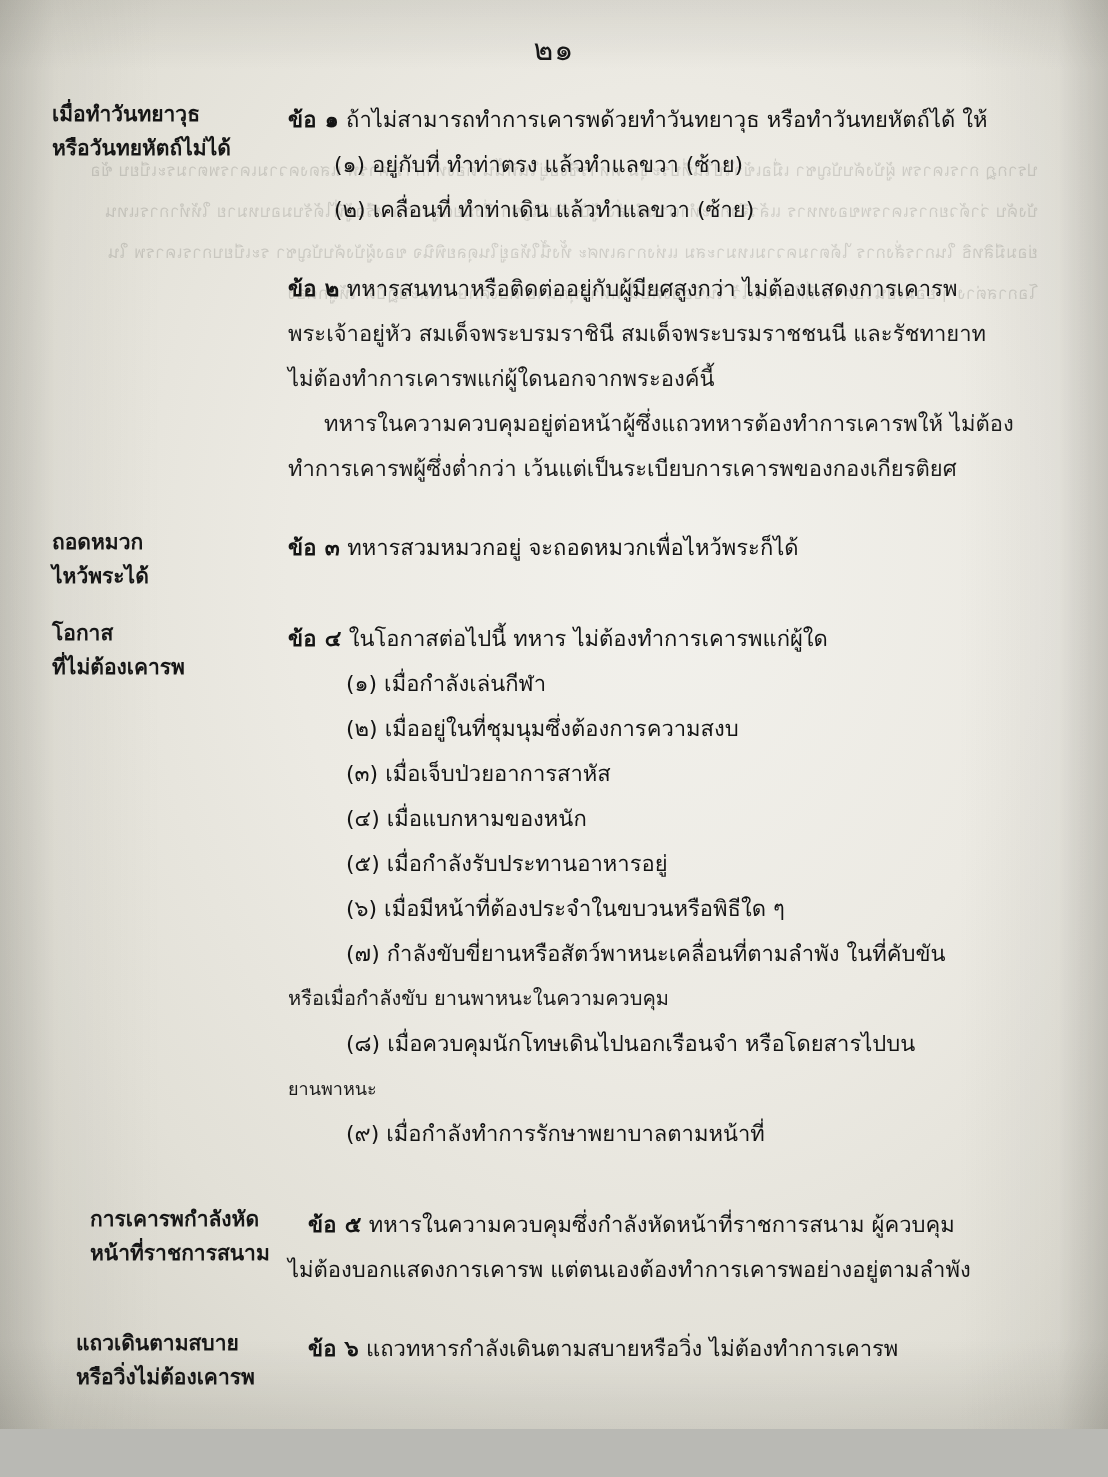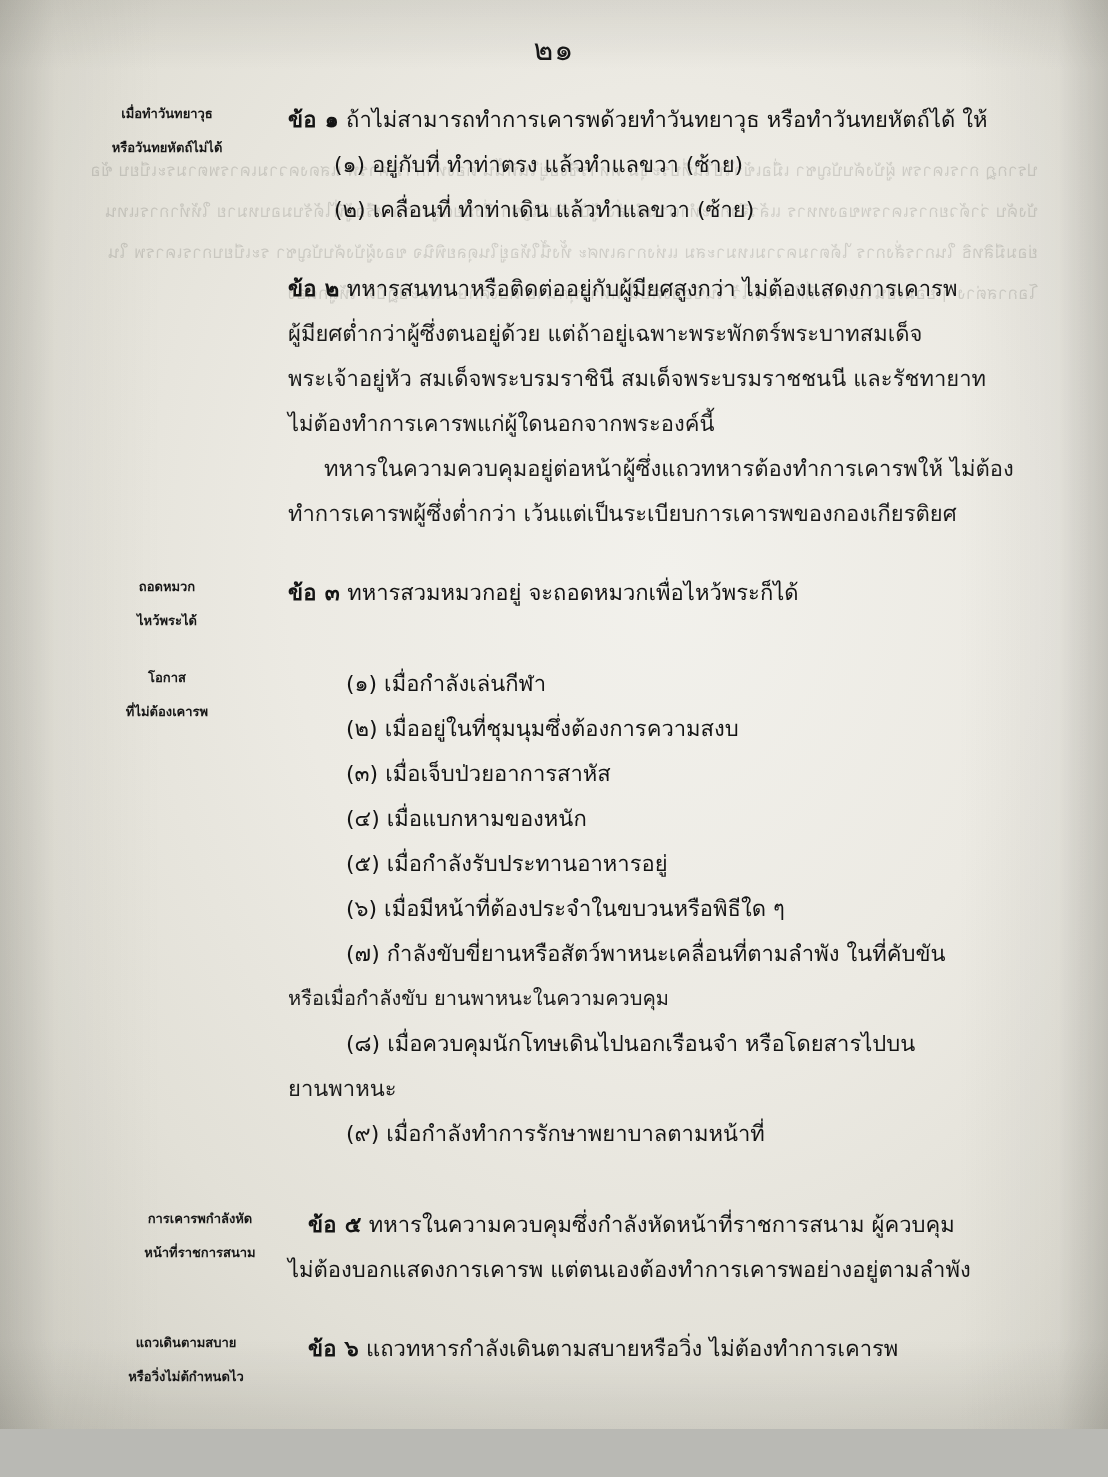--- a/index.html
+++ b/index.html
@@ -61,25 +61,24 @@
   }
   .block {
     position: relative;
     margin-bottom: 8px;
   }
   .marginal {
     position: absolute;
     left: 0;
     top: 0;
     width: 230px;
-    font-size: 13px;
+    font-size: 21px;
     line-height: 34px;
     color: #161616;
     font-weight: 600;
-    text-align: center;
   }
   .marginal div { white-space: nowrap; }
   .body {
     margin-left: 236px;
     font-size: 22px;
     line-height: 45px;
     color: #141414;
   }
   .lead {
     font-weight: 700;
@@ -121,21 +120,20 @@
     <div class="spacer-m"></div>
 
     <div class="block">
       <div class="body">
         <div>
           <span class="lead">ข้อ ๒</span>
           <span>ทหารสนทนาหรือติดต่ออยู่กับผู้มียศสูงกว่า ไม่ต้องแสดงการเคารพ</span>
         </div>
       </div>
       <div class="full" style="font-size:22px;line-height:45px;padding-left:0;margin-left:236px;">
-        <div>ผู้มียศต่ำกว่าผู้ซึ่งตนอยู่ด้วย แต่ถ้าอยู่เฉพาะพระพักตร์พระบาทสมเด็จ</div>
         <div>พระเจ้าอยู่หัว สมเด็จพระบรมราชินี   สมเด็จพระบรมราชชนนี และรัชทายาท</div>
         <div>ไม่ต้องทำการเคารพแก่ผู้ใดนอกจากพระองค์นี้</div>
         <div class="para-indent">ทหารในความควบคุมอยู่ต่อหน้าผู้ซึ่งแถวทหารต้องทำการเคารพให้  ไม่ต้อง</div>
         <div>ทำการเคารพผู้ซึ่งต่ำกว่า เว้นแต่เป็นระเบียบการเคารพของกองเกียรติยศ</div>
       </div>
     </div>
 
     <div class="spacer-m"></div>
 
     <div class="block">
@@ -152,33 +150,37 @@
     </div>
 
     <div class="spacer-l"></div>
 
     <div class="block">
       <div class="marginal">
         <div>โอกาส</div>
         <div>ที่ไม่ต้องเคารพ</div>
       </div>
       <div class="body">
+        <div>
+          <span class="lead">ข้อ ๔</span>
+          <span>ในโอกาสต่อไปนี้ ทหาร ไม่ต้องทำการเคารพแก่ผู้ใด</span>
+        </div>
         <div class="indent2">(๑) เมื่อกำลังเล่นกีฬา</div>
         <div class="indent2">(๒) เมื่ออยู่ในที่ชุมนุมซึ่งต้องการความสงบ</div>
         <div class="indent2">(๓) เมื่อเจ็บป่วยอาการสาหัส</div>
         <div class="indent2">(๔) เมื่อแบกหามของหนัก</div>
         <div class="indent2">(๕) เมื่อกำลังรับประทานอาหารอยู่</div>
         <div class="indent2">(๖) เมื่อมีหน้าที่ต้องประจำในขบวนหรือพิธีใด ๆ</div>
         <div class="indent2">(๗) กำลังขับขี่ยานหรือสัตว์พาหนะเคลื่อนที่ตามลำพัง ในที่คับขัน</div>
       </div>
       <div style="margin-left:236px;font-size:20px;line-height:45px;">หรือเมื่อกำลังขับ ยานพาหนะในความควบคุม</div>
       <div class="body">
         <div class="indent2">(๘)  เมื่อควบคุมนักโทษเดินไปนอกเรือนจำ หรือโดยสารไปบน</div>
       </div>
-      <div style="margin-left:236px;font-size:22px;line-height:45px;">ยานพาหนะ</div>
+      <div style="margin-left:236px;font-size:18px;line-height:45px;">ยานพาหนะ</div>
       <div class="body">
         <div class="indent2">(๙) เมื่อกำลังทำการรักษาพยาบาลตามหน้าที่</div>
       </div>
     </div>
 
     <div class="spacer-l"></div>
 
     <div class="block">
       <div class="marginal" style="left:38px;width:220px;">
         <div>การเคารพกำลังหัด</div>
@@ -191,21 +193,21 @@
         </div>
         <div style="margin-left:-20px;">ไม่ต้องบอกแสดงการเคารพ แต่ตนเองต้องทำการเคารพอย่างอยู่ตามลำพัง</div>
       </div>
     </div>
 
     <div class="spacer-m"></div>
 
     <div class="block">
       <div class="marginal" style="left:24px;width:220px;">
         <div>แถวเดินตามสบาย</div>
-        <div>หรือวิ่งไม่ต้กำหนดไว</div>
+        <div>หรือวิ่งไม่ต้องเคารพ</div>
       </div>
       <div class="body" style="margin-left:256px;">
         <div>
           <span class="lead">ข้อ ๖</span>
           <span>แถวทหารกำลังเดินตามสบายหรือวิ่ง ไม่ต้องทำการเคารพ</span>
         </div>
       </div>
     </div>
 
   </div>

